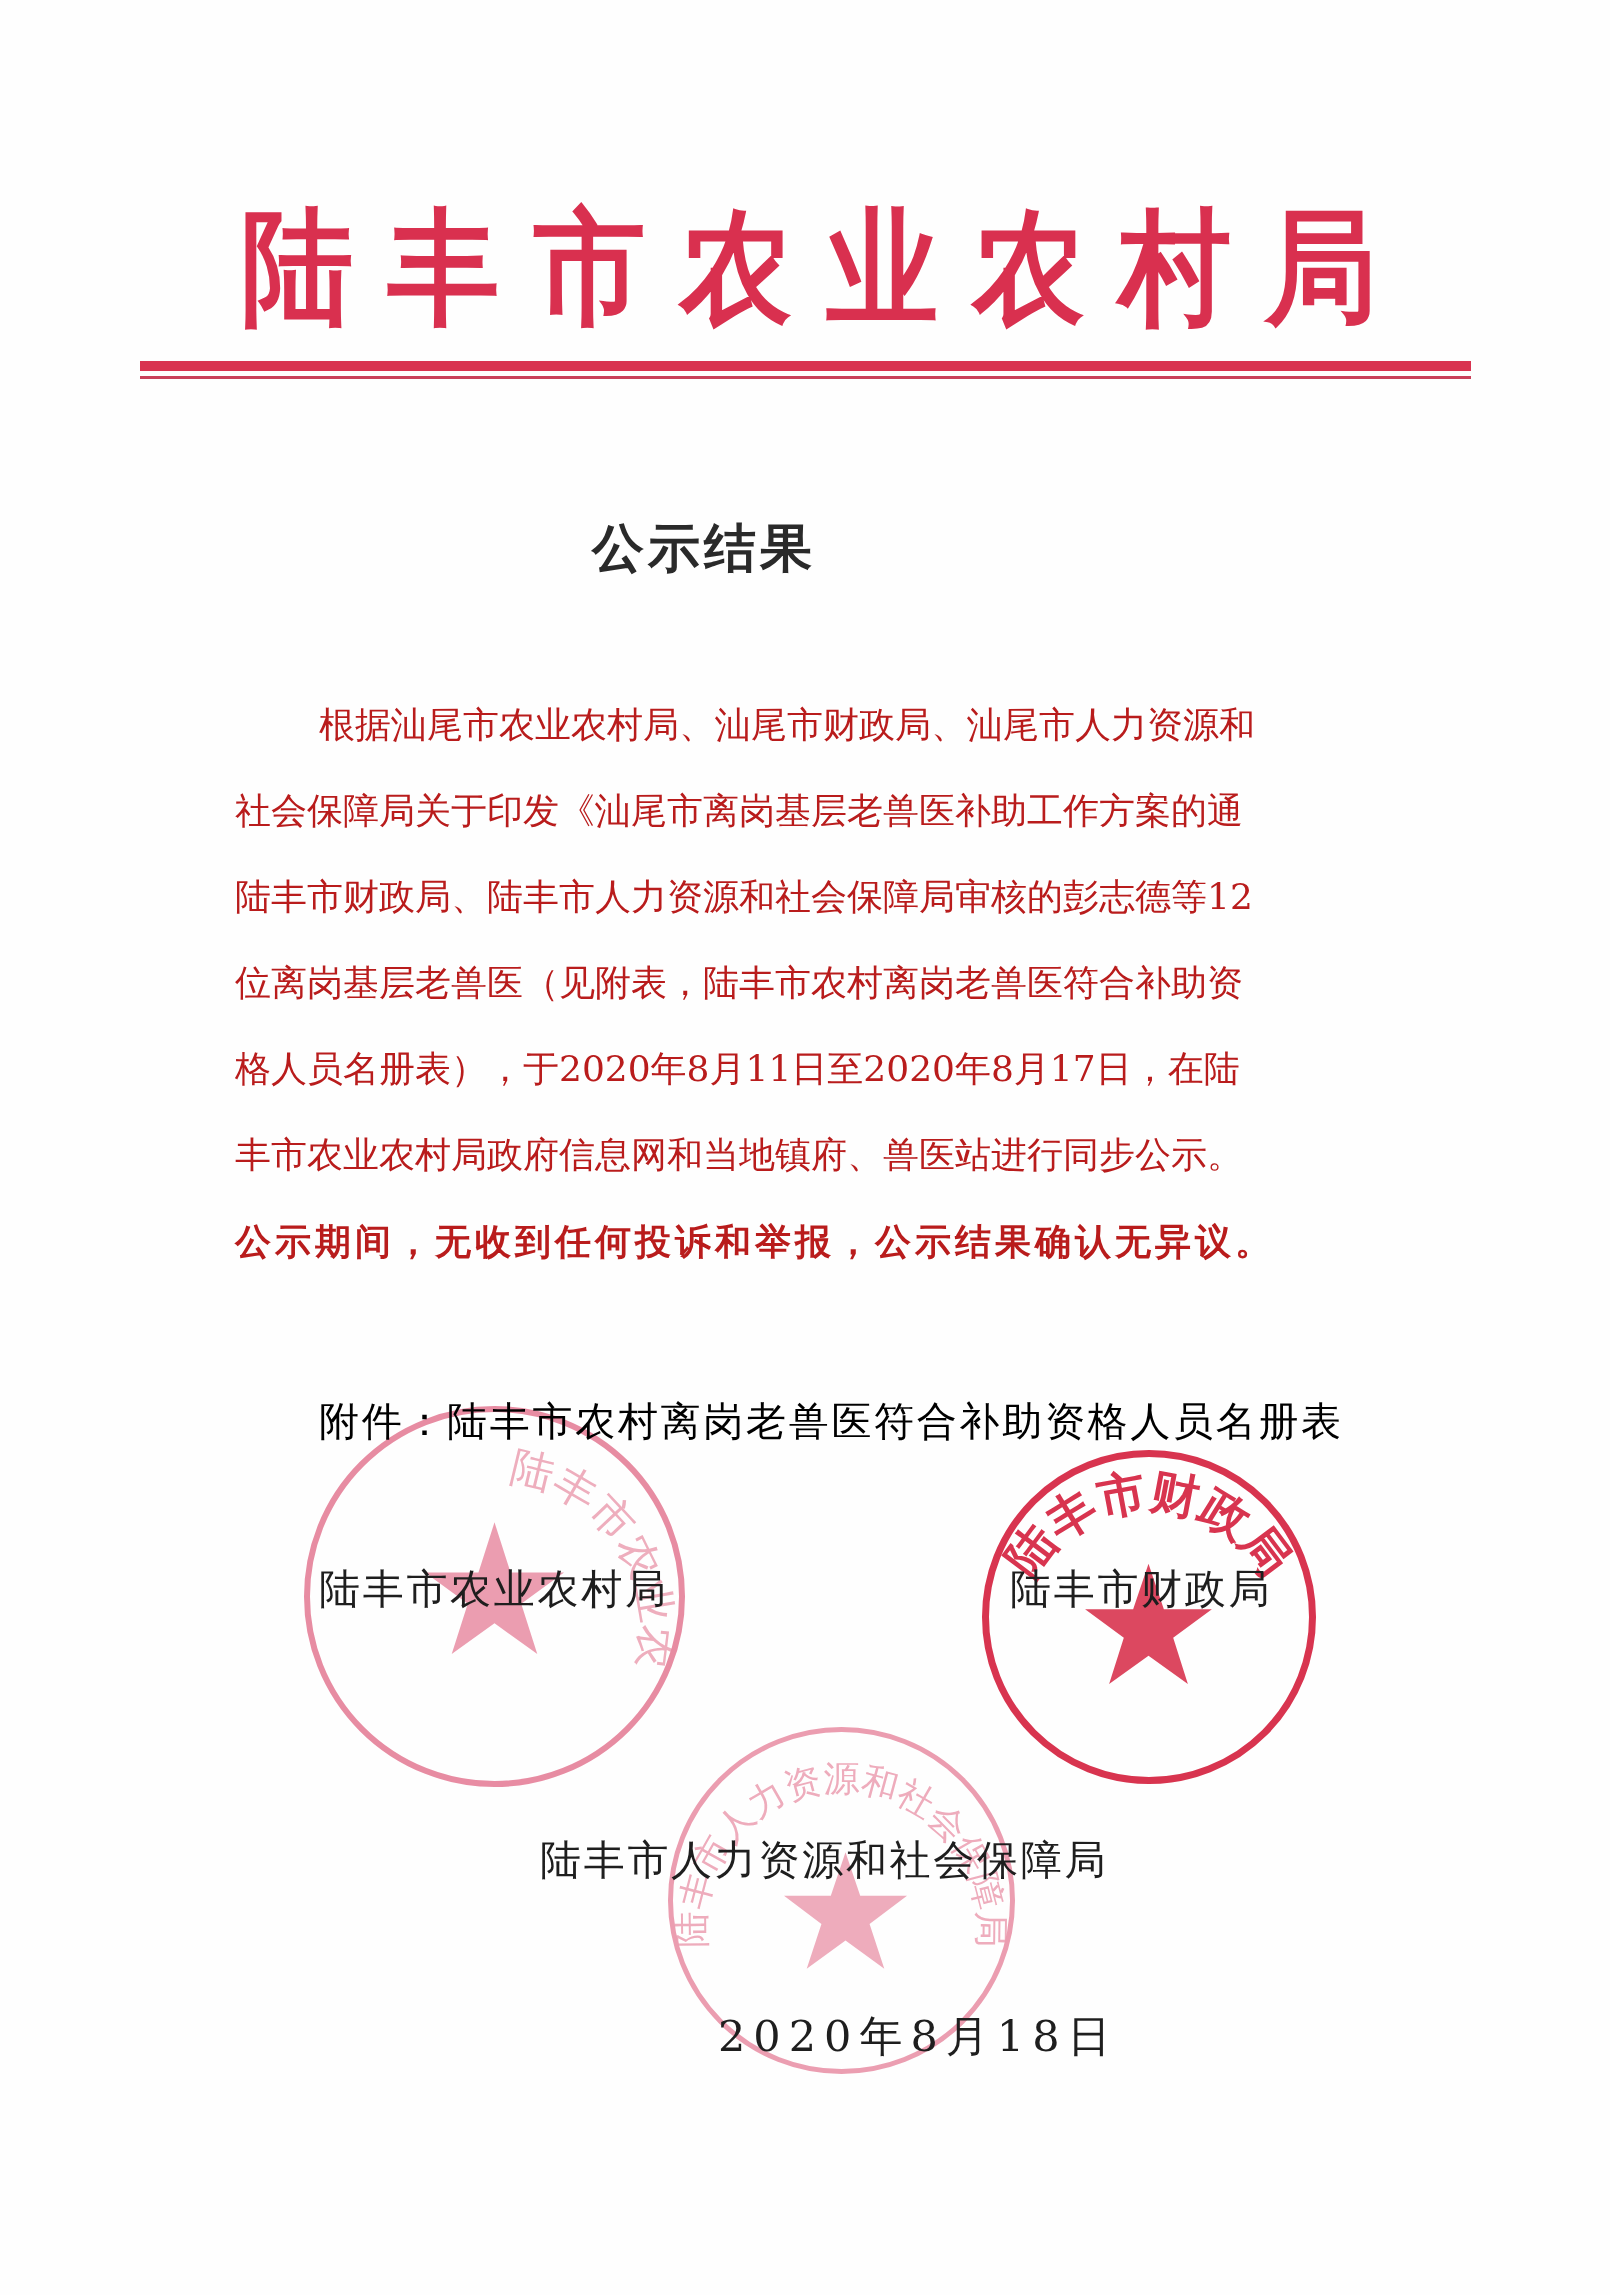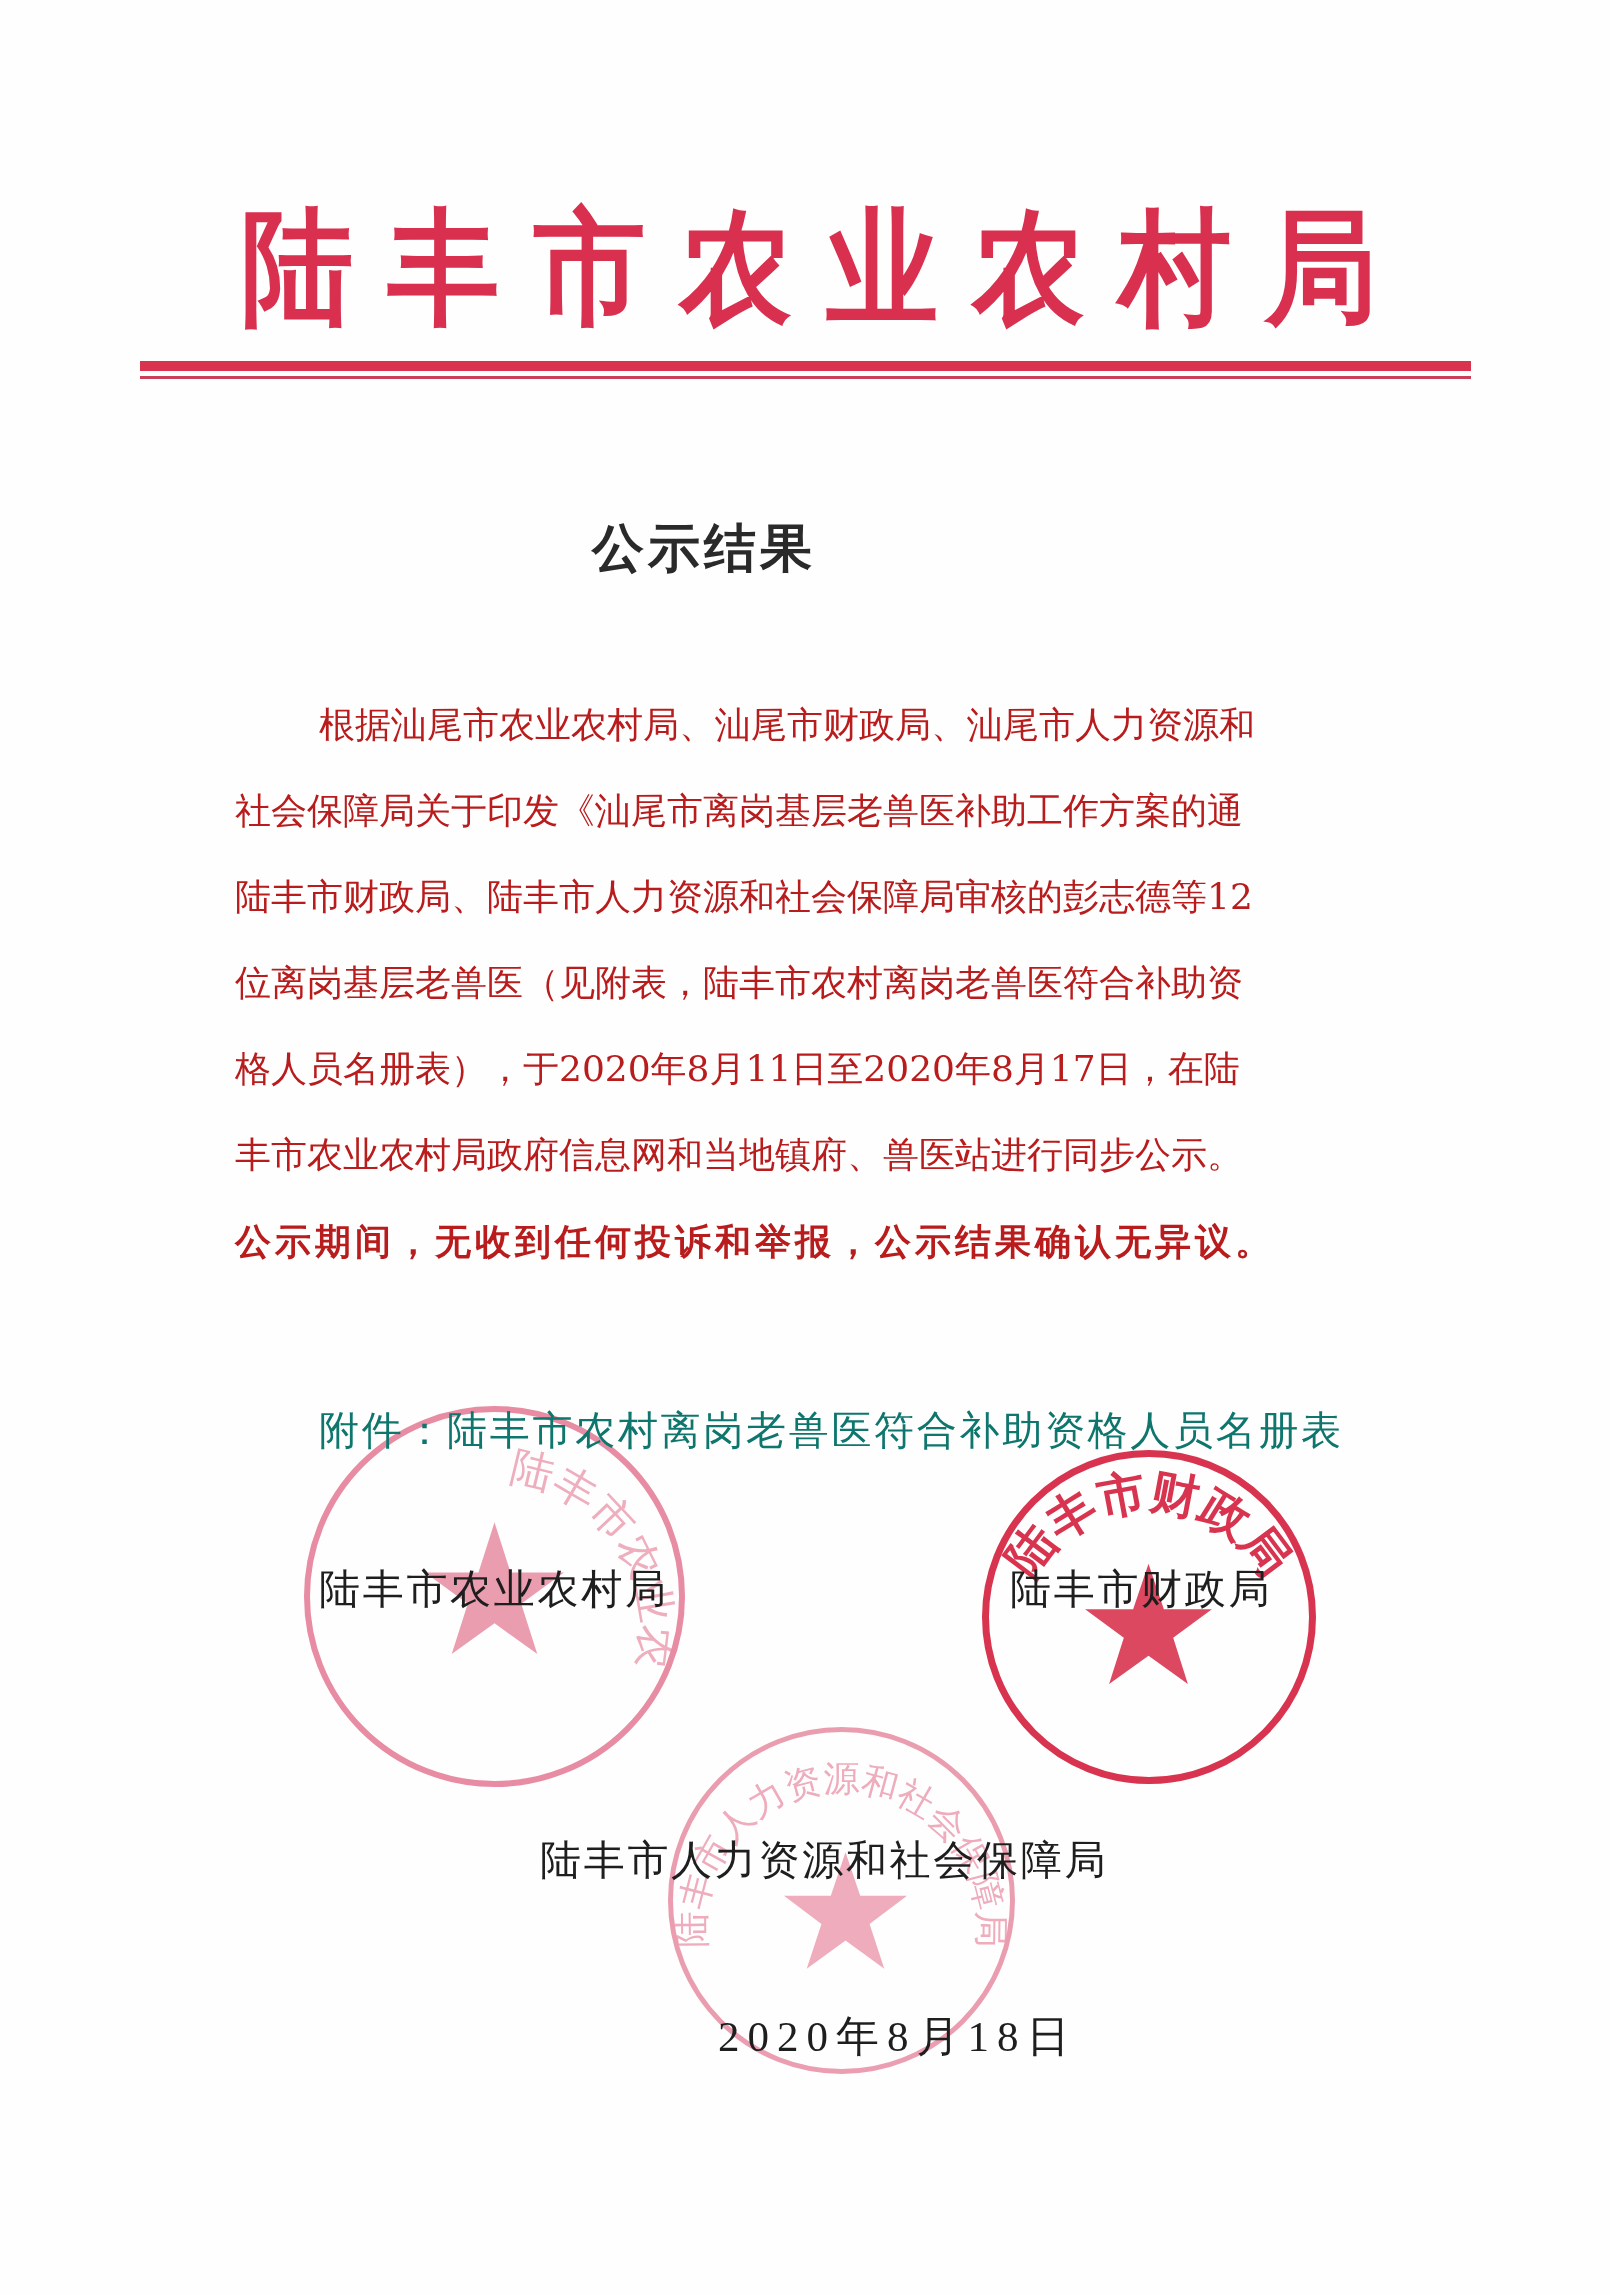--- a/index.html
+++ b/index.html
@@ -95,24 +95,23 @@
     letter-spacing: 4px;
     font-weight: bold;
   }
   .attachment {
     position: absolute;
     left: 319px;
     top: 1391px;
     font-size: 40px;
     line-height: 60px;
     letter-spacing: 2.7px;
-    color: #0f766e;
+    color: #000000;
     white-space: nowrap;
     z-index: 3;
-    margin-top: 9px;
   }
   
   .stamp {
     position: absolute;
     border-radius: 50%;
     box-sizing: border-box;
     z-index: 1;
   }
   .stamp svg { position: absolute; left: 0; top: 0; }
   .stamp-agri {
@@ -142,21 +141,20 @@
     white-space: nowrap;
     z-index: 3;
   }
   .sig-agri { left: 319px; top: 1563px; }
   .sig-finance { left: 1010px; top: 1563px; }
   .sig-hr { left: 540px; top: 1834px; }
   .sig-date {
     left: 718px; top: 2010px;
     font-size: 43px;
     letter-spacing: 8px;
-    font-family: Liberation Serif, serif;
   }
 </style>
 </head>
 <body>
 
 <div class="page">
 
   <div class="masthead">
     <span>陆</span>
     <span>丰</span>

